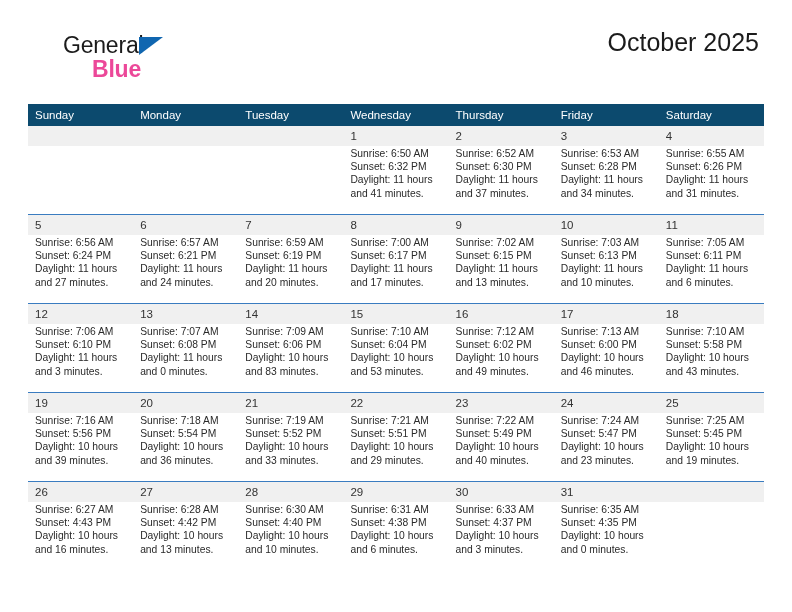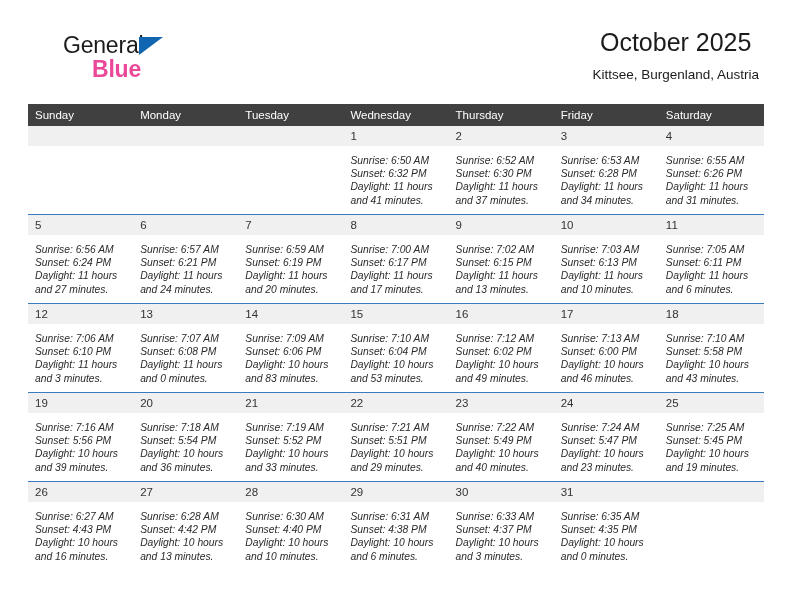--- a/index.html
+++ b/index.html
@@ -86,21 +86,21 @@
   
   .cal {
     position: absolute;
     left: 28px;
     top: 104px;
     width: 736px;
     border-collapse: collapse;
     table-layout: fixed;
   }
   .cal th {
-    background: #404040;
+    background: #0c4a6e;
     color: #ffffff;
     font-size: 11.5px;
     font-weight: normal;
     text-align: left;
     padding: 5px 0 5px 7px;
     height: 11px;
     border: none;
   }
   .cal td {
     vertical-align: top;
@@ -119,45 +119,43 @@
     font-size: 11.5px;
     color: #333333;
     padding: 4px 0 4px 7px;
     height: 12px;
     line-height: 12px;
   }
   td.empty .daynum {
     color: transparent;
   }
   .details {
-    padding: 8px 6px 0 7px;
+    padding: 1px 6px 0 7px;
     font-size: 10.3px;
     line-height: 13.2px;
     color: #2a2a2a;
-    font-style: italic;
   }
   .details div {
     white-space: nowrap;
   }
 </style>
 </head>
 <body>
 
 <div class="page">
 
   <div class="top">
     <div class="brand">
       <span class="brand-row1">General</span>
       <span class="brand-tri"></span>
       <span class="brand-row2">Blue</span>
     </div>
 
     <div class="title-block">
       <div class="cal-title">October 2025</div>
-      <div class="cal-sub">Kittsee, Burgenland, Austria</div>
     </div>
   </div>
 
   <table class="cal">
     <thead>
       <tr>
         <th>Sunday</th>
         <th>Monday</th>
         <th>Tuesday</th>
         <th>Wednesday</th>

